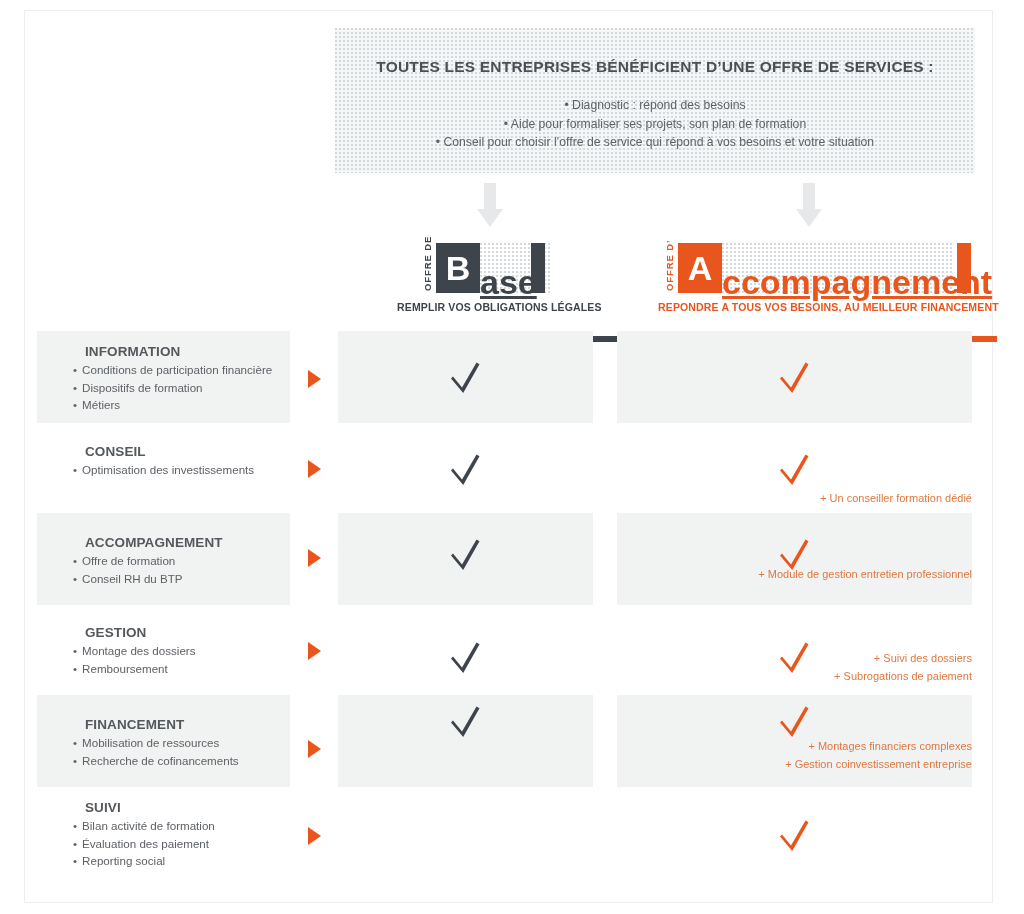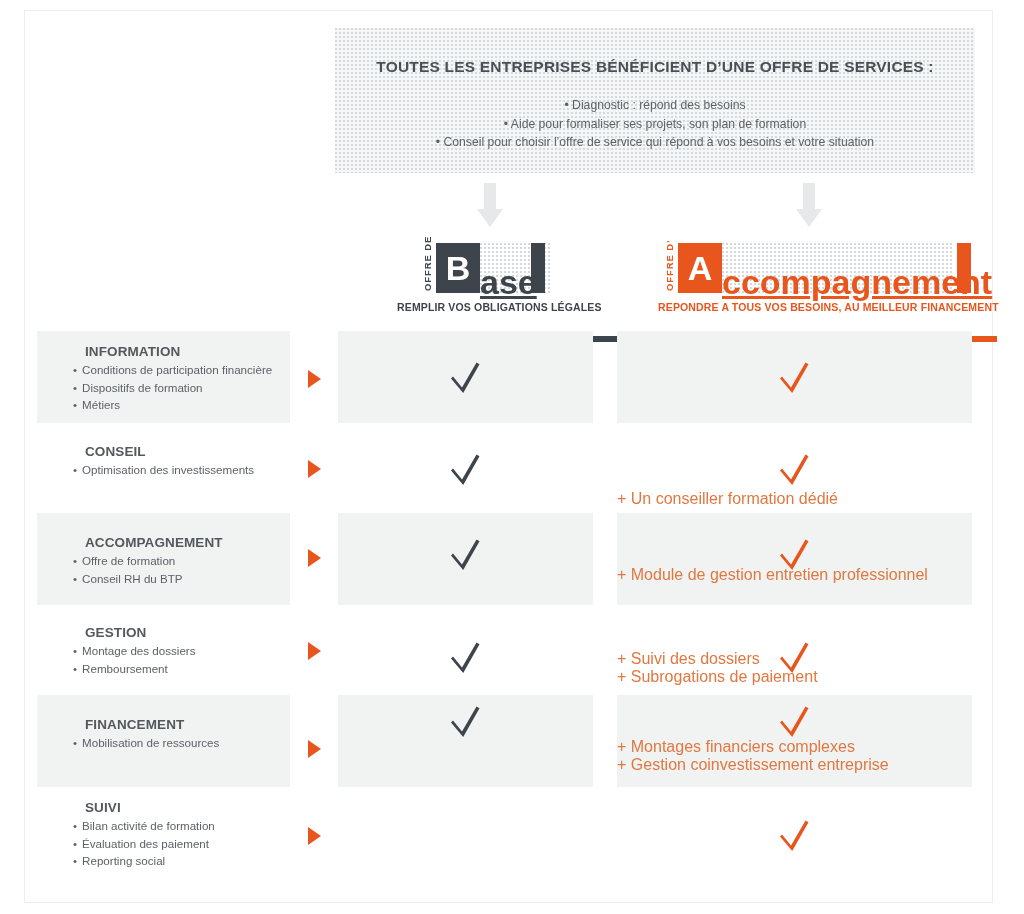--- a/index.html
+++ b/index.html
@@ -117,22 +117,22 @@
     border-top:9px solid transparent;border-bottom:9px solid transparent;
     border-left:13px solid #e8561e;
   }
 
   .check{
     position:absolute;font-size:0;line-height:0;
   }
   .check svg{display:block;}
 
   .plus{
-    position:absolute;width:355px;text-align:left;
-    font-size:16px;color:#e07840;line-height:17.5px;
+    position:absolute;width:355px;text-align:right;
+    font-size:11px;color:#e07840;line-height:17.5px;
   }
   .plus div{white-space:nowrap;}
 </style>
 </head>
 <body>
 
 <div id="page">
 
   <div id="intro">
     <div id="intro-title">TOUTES LES ENTREPRISES BÉNÉFICIENT D’UNE OFFRE DE SERVICES :</div>
@@ -270,20 +270,21 @@
         <div>+ Suivi des dossiers</div>
         <div>+ Subrogations de paiement</div>
       </div>
       <div class="band" style="left:12px;top:684px;width:253px;height:92px;"></div>
       <div class="band" style="left:313px;top:684px;width:255px;height:92px;"></div>
       <div class="band" style="left:592px;top:684px;width:355px;height:92px;"></div>
       <div class="rowleft" style="top:706px;">
         <div class="rowtitle">FINANCEMENT</div>
         <ul>
           <li>Mobilisation de ressources</li>
+          <li>Recherche de cofinancements</li>
         </ul>
       </div>
       <div class="ptr" style="left:283px;top:729px;"></div>
       <div class="check" style="left:425.5px;top:693px;">
         <svg width="30" height="34" viewBox="0 0 30 34">
           <path d="M2 16.5 L11 27.5 L25.5 2.5 L28.5 4.2 L12.2 33 L0 18.6 Z" fill="#3e444b"></path>
         </svg>
       </div>
       <div class="check" style="left:754.5px;top:693px;">
         <svg width="30" height="34" viewBox="0 0 30 34">

